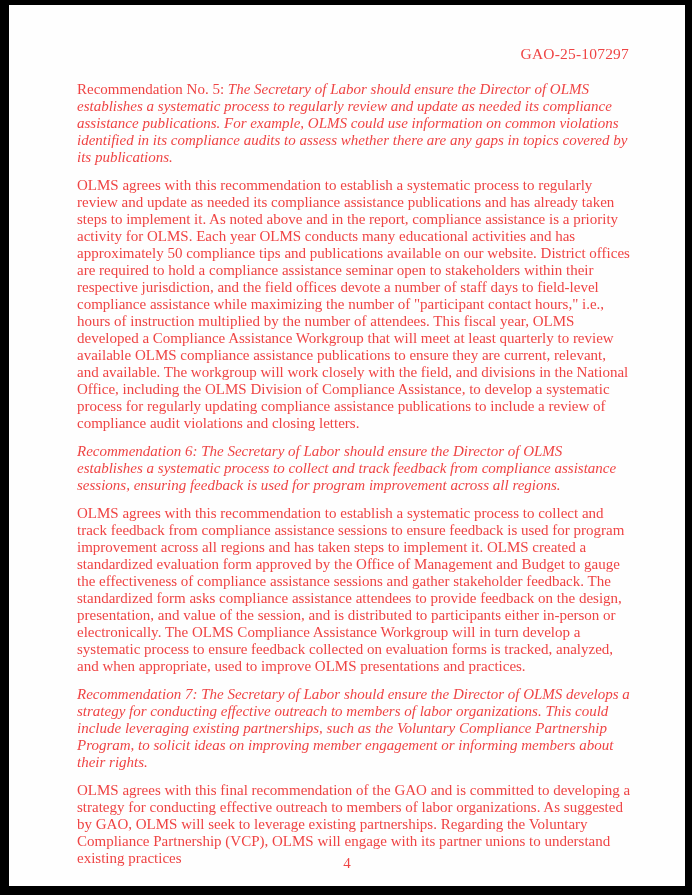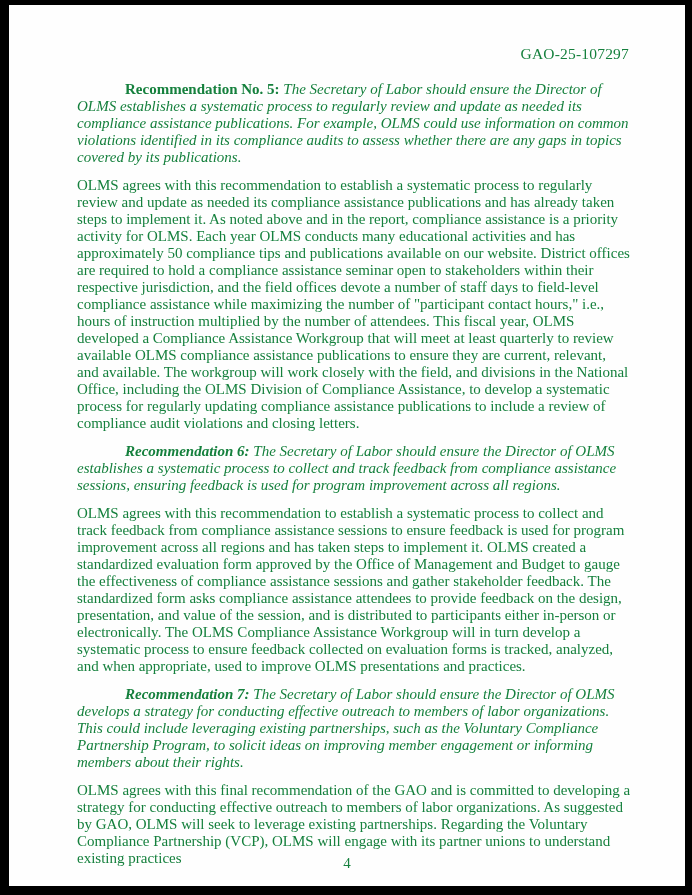--- a/index.html
+++ b/index.html
@@ -10,42 +10,42 @@
     background: #000000;
     font-family: "Liberation Serif", "DejaVu Serif", serif;
   }
   .page {
     position: absolute;
     left: 9px;
     top: 5px;
     right: 7px;
     bottom: 9px;
     background: #fefefe;
-    color: #15803d;
+    color: #ef4444;
     overflow: hidden;
     padding-left: 28px;
   }
   .doc-header {
     position: absolute;
     top: 40px;
     right: 56px;
     font-size: 15.5px;
     letter-spacing: 0.2px;
   }
   .doc-content {
     position: absolute;
     top: 76px;
     left: 68px;
     width: 554px;
     font-size: 15px;
     line-height: 17px;
     text-align: left;
   }
   .para { margin: 0 0 11px 0; }
-  .lead { font-weight: 700; margin-left: 48px; }
+  .lead { font-weight: 400; }
   .italic { font-style: italic; }
   .page-num {
     position: absolute;
     bottom: 14px;
     left: 0;
     width: 100%;
     text-align: center;
     font-size: 15px;
   }
 </style>

